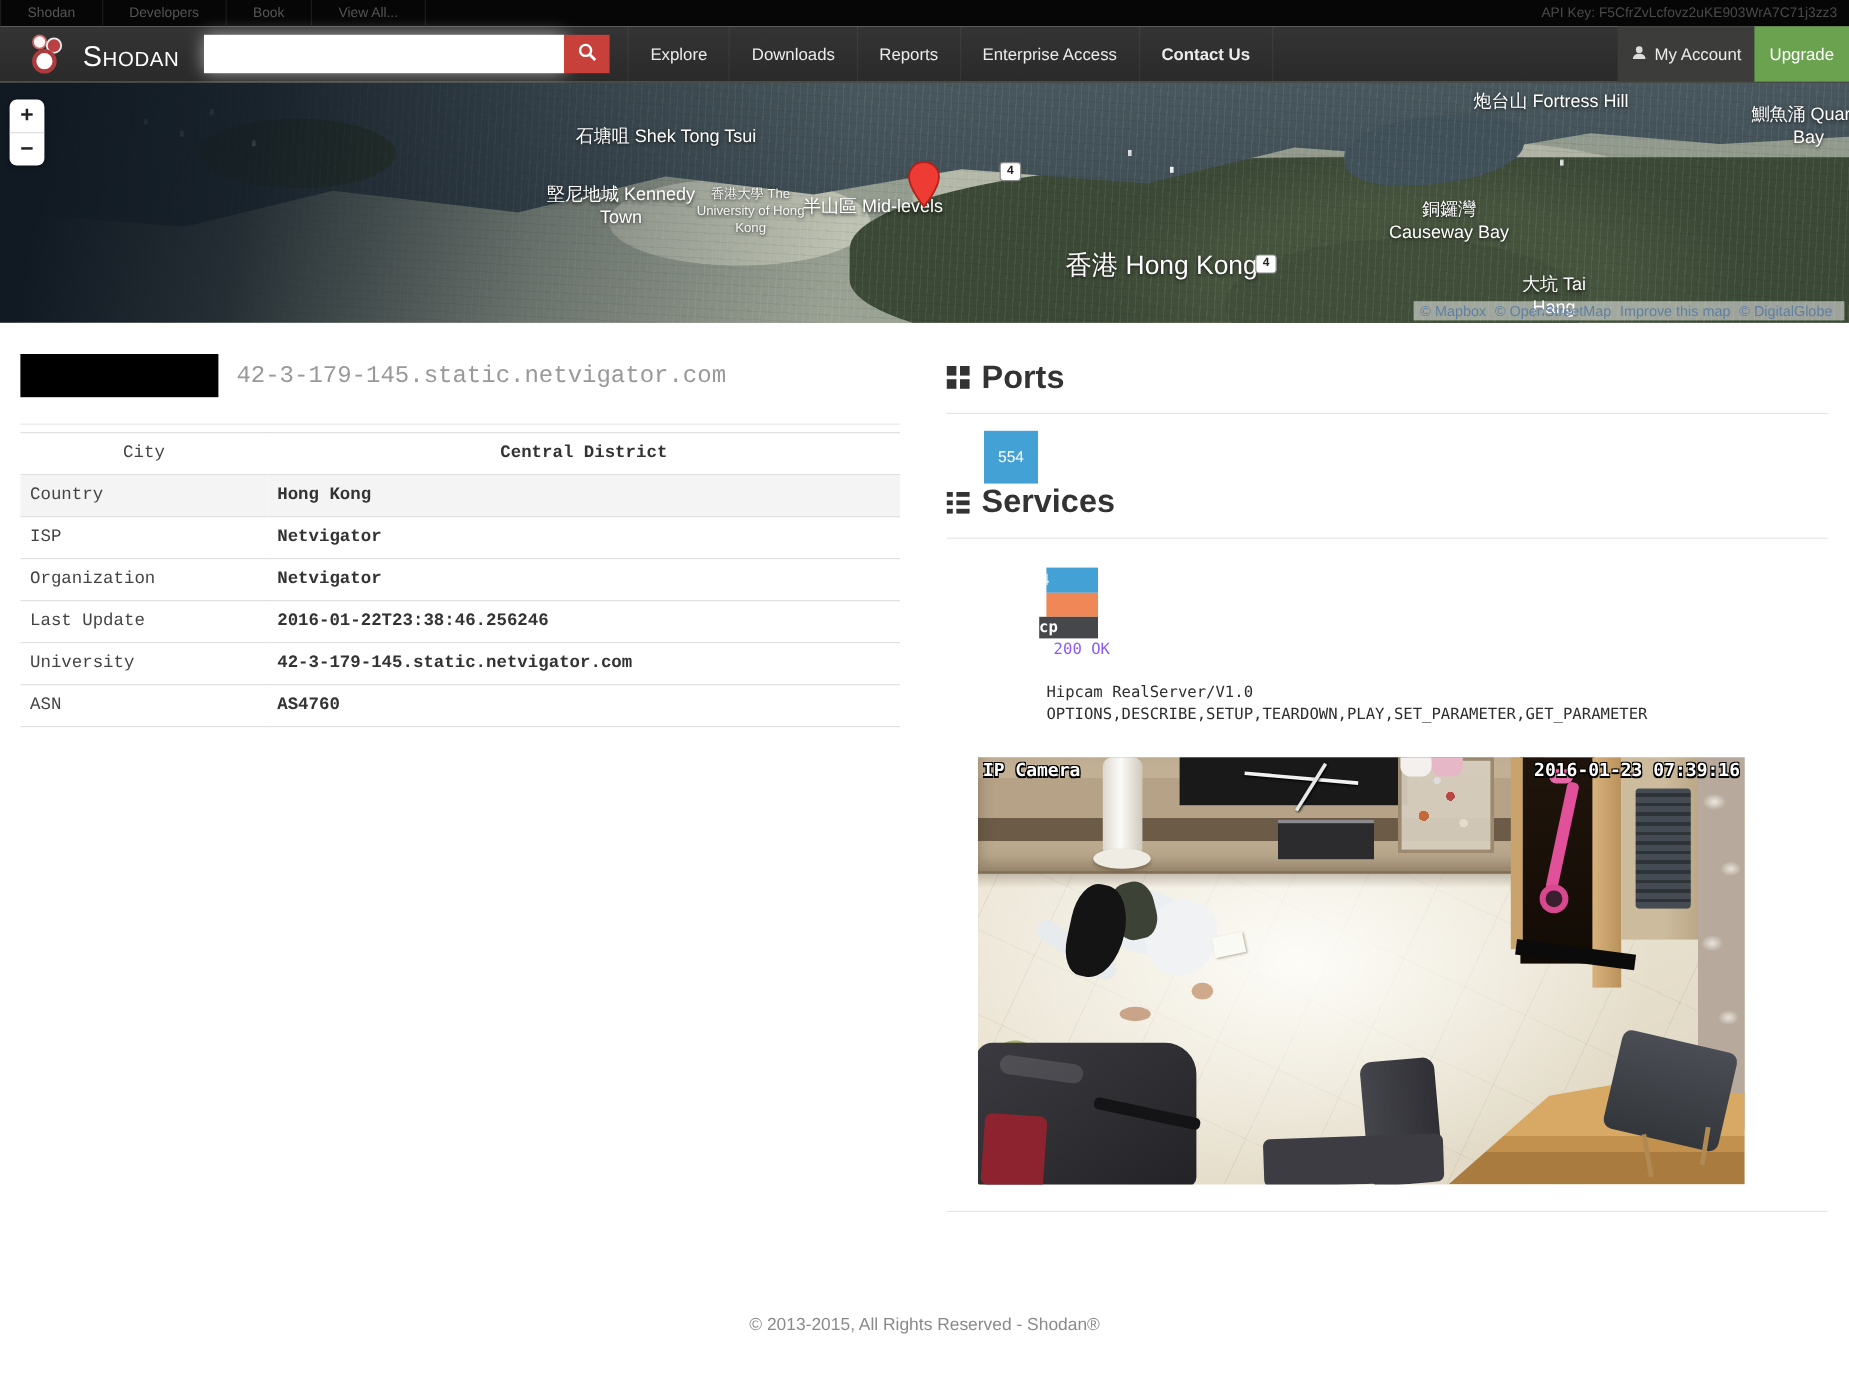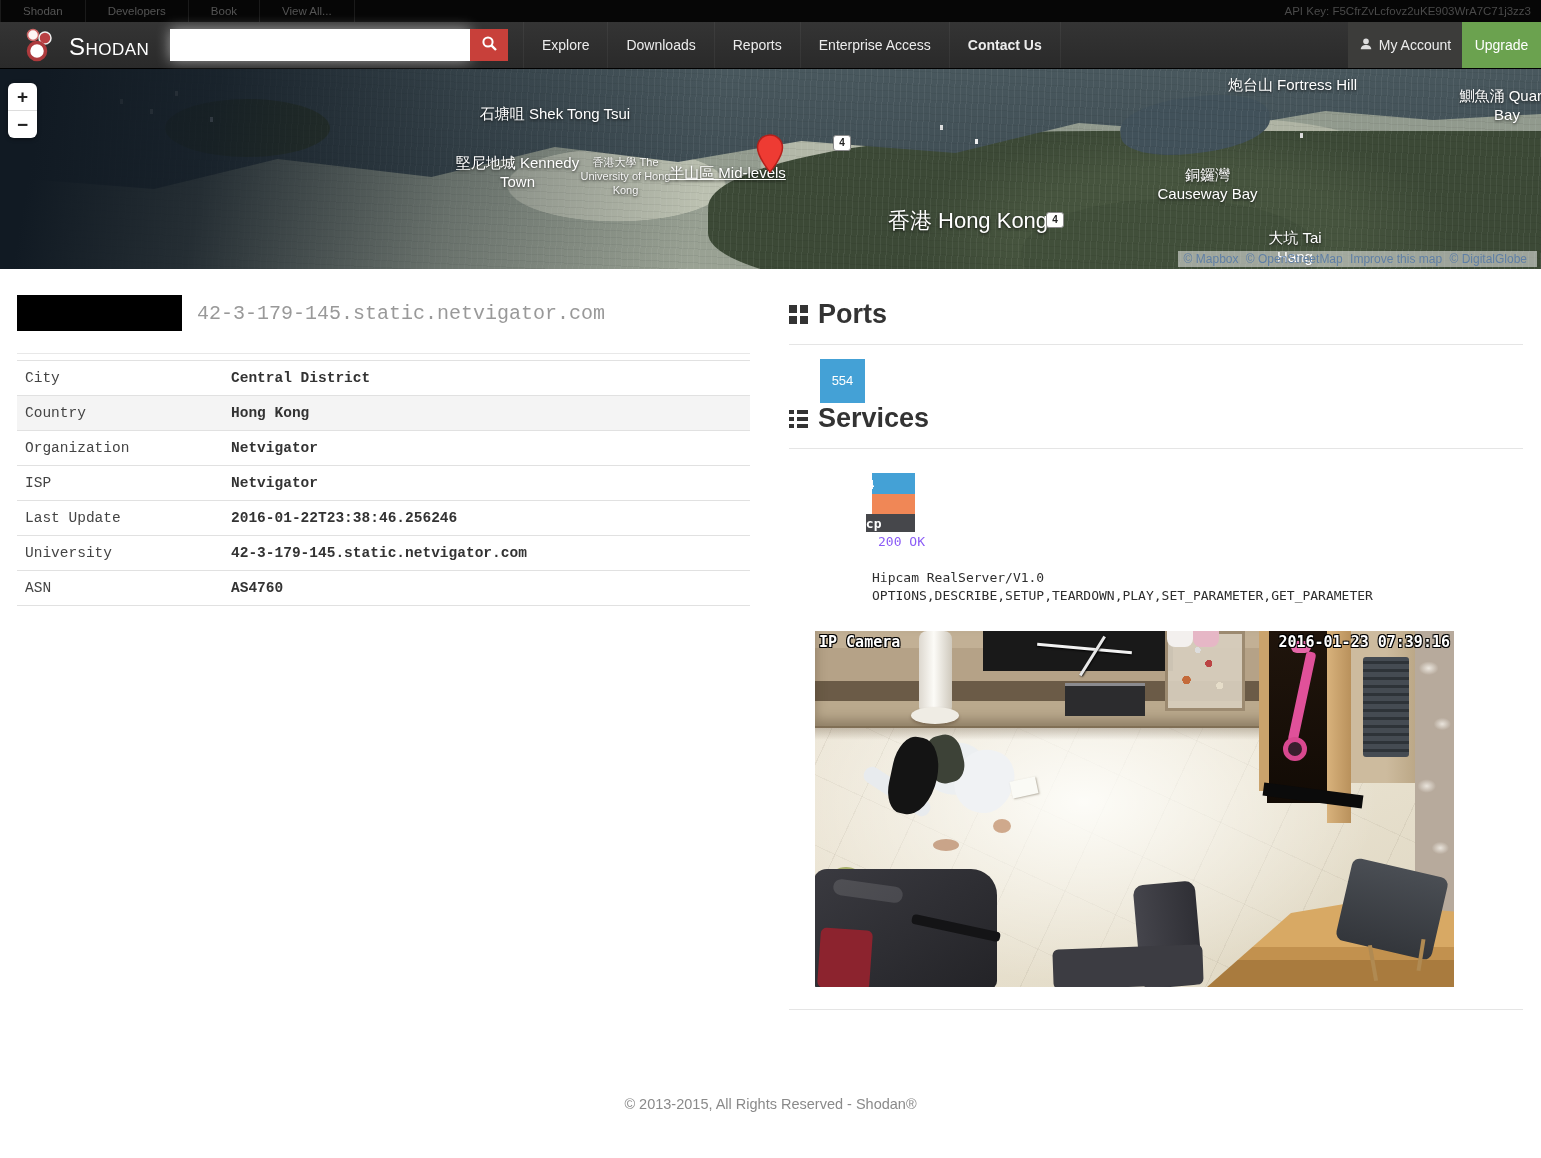--- a/index.html
+++ b/index.html
@@ -42,21 +42,21 @@
   .m-boats{position:absolute;left:120px;top:30px;width:3px;height:5px;background:#eee;
     box-shadow:30px 10px 0 #ddd,55px -8px 0 #ccc,90px 18px 0 #eee,820px 26px 0 #ddd,855px 40px 0 #eee,1180px 34px 0 #ddd;}
   .m-texture{position:absolute;inset:0;background:
     repeating-linear-gradient(93deg, rgba(255,255,255,.06) 0 1px, rgba(0,0,0,0) 1px 6px),
     repeating-linear-gradient(3deg, rgba(0,0,0,.05) 0 1px, rgba(0,0,0,0) 1px 7px);}
   .m-vignette{position:absolute;inset:0;background:linear-gradient(100deg,#111a23 3%,rgba(17,26,35,.85) 14%,rgba(17,26,35,.35) 30%,rgba(17,26,35,0) 46%);}
   .m-label{position:absolute;color:#fff;text-shadow:0 1px 3px rgba(0,0,0,.8);text-align:center;font-size:15px;line-height:1.25;}
   .ml0{left:460px;top:36px;width:190px;}
   .ml1{left:450px;top:85px;width:135px;}
   .ml2{left:568px;top:87px;width:115px;font-size:11px;color:rgba(255,255,255,.92);}
-  .ml3{left:655px;top:95px;width:145px;text-decoration:underline;}
+  .ml3{left:655px;top:95px;width:145px;}
   .ml4{left:858px;top:138px;width:220px;font-size:22px;white-space:nowrap;}
   .ml5{left:1225px;top:7px;width:135px;}
   .ml6{left:1452px;top:18px;width:110px;}
   .ml7{left:1150px;top:97px;width:115px;}
   .ml8{left:1250px;top:160px;width:90px;}
   .shield{position:absolute;width:16px;height:14px;background:#fff;border:1px solid #8a8a8a;border-radius:3px;
     font-size:10px;font-weight:bold;color:#222;text-align:center;line-height:14px;}
   .shieldA{left:833px;top:66px;} .shieldB{left:1046px;top:143px;}
   .m-pin{position:absolute;left:756px;top:65px;cursor:pointer;}
   .zoomctl{position:absolute;left:8px;top:14px;width:29px;background:#fff;border-radius:6px;box-shadow:0 1px 4px rgba(0,0,0,.4);overflow:hidden;}
@@ -67,21 +67,21 @@
 
   
   .content{position:relative;height:812px;}
   .host-col{position:absolute;left:17px;top:26px;width:733px;font-family:Liberation Mono, monospace;}
   .host-header{display:flex;align-items:center;}
   .redact{width:165px;height:36px;background:#000;}
   .hostname{margin-left:15px;font-size:20px;color:#999;}
   hr.sep{border:0;border-top:1px solid #e8e8e8;margin:22px 0 6px 0;}
   table.host{border-collapse:collapse;width:733px;font-size:14.5px;}
   table.host tr{border-bottom:1px solid #e1e1e1;}
-  table.host tr:first-child{border-top:1px solid #e1e1e1;}
+  table.host tr:first-child{border-top:1px solid #e1e1e1;text-align:center;}
   table.host tr.stripe{background:#f4f4f4;}
   table.host td{padding:9px 8px;color:#444;}
   table.host td.val{font-weight:bold;color:#333;}
   table.host td.lbl{width:190px;}
 
   .right-col{position:absolute;left:789px;top:30px;width:734px;}
   h2.sect{display:flex;align-items:center;gap:10px;margin:0;font-size:27px;font-weight:bold;color:#333;}
   .icon-th{width:19px;height:19px;background:
     linear-gradient(#333,#333) 0 0/8px 8px no-repeat,
     linear-gradient(#333,#333) 11px 0/8px 8px no-repeat,
@@ -282,25 +282,25 @@
       <tbody>
         <tr>
           <td class="lbl">City</td>
           <td class="val">Central District</td>
         </tr>
         <tr class="stripe">
           <td class="lbl">Country</td>
           <td class="val">Hong Kong</td>
         </tr>
         <tr>
+          <td class="lbl">ISP</td>
+          <td class="val">Netvigator</td>
+        </tr>
+        <tr>
           <td class="lbl">Organization</td>
-          <td class="val">Netvigator</td>
-        </tr>
-        <tr>
-          <td class="lbl">ISP</td>
           <td class="val">Netvigator</td>
         </tr>
         <tr>
           <td class="lbl">Last Update</td>
           <td class="val">2016-01-22T23:38:46.256246</td>
         </tr>
         <tr>
           <td class="lbl">University</td>
           <td class="val">42-3-179-145.static.netvigator.com</td>
         </tr>

